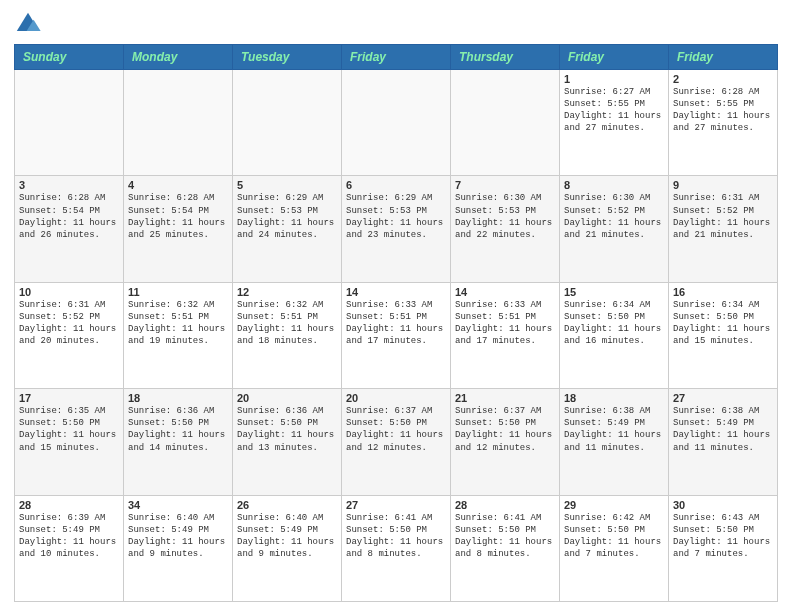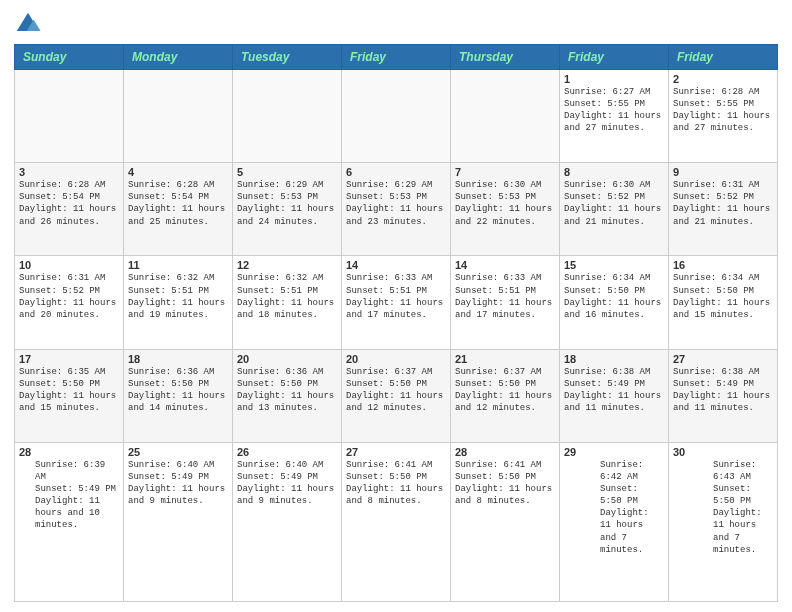--- a/index.html
+++ b/index.html
@@ -273,26 +273,26 @@
           <td>
             <span class="day-num">27</span>
             <div class="day-info" style="white-space: pre-line;">Sunrise: 6:38 AM
 Sunset: 5:49 PM
 Daylight: 11 hours and 11 minutes.</div>
           </td>
         </tr>
         <tr>
           <td>
             <span class="day-num">28</span>
-            <div class="day-info" style="white-space: pre-line; margin-left: 16px;">Sunrise: 6:39 AM
+            <div class="day-info" style="white-space: pre-line;">Sunrise: 6:39 AM
 Sunset: 5:49 PM
 Daylight: 11 hours and 10 minutes.</div>
           </td>
           <td>
-            <span class="day-num">25</span>
+            <span class="day-num">34</span>
             <div class="day-info" style="white-space: pre-line;">Sunrise: 6:40 AM
 Sunset: 5:49 PM
 Daylight: 11 hours and 9 minutes.</div>
           </td>
           <td>
             <span class="day-num">26</span>
             <div class="day-info" style="white-space: pre-line;">Sunrise: 6:40 AM
 Sunset: 5:49 PM
 Daylight: 11 hours and 9 minutes.</div>
           </td>
@@ -303,26 +303,26 @@
 Daylight: 11 hours and 8 minutes.</div>
           </td>
           <td>
             <span class="day-num">28</span>
             <div class="day-info" style="white-space: pre-line;">Sunrise: 6:41 AM
 Sunset: 5:50 PM
 Daylight: 11 hours and 8 minutes.</div>
           </td>
           <td>
             <span class="day-num">29</span>
-            <div class="day-info" style="white-space: pre-line; margin-left: 36px;">Sunrise: 6:42 AM
+            <div class="day-info" style="white-space: pre-line;">Sunrise: 6:42 AM
 Sunset: 5:50 PM
 Daylight: 11 hours and 7 minutes.</div>
           </td>
           <td>
             <span class="day-num">30</span>
-            <div class="day-info" style="white-space: pre-line; margin-left: 40px;">Sunrise: 6:43 AM
+            <div class="day-info" style="white-space: pre-line;">Sunrise: 6:43 AM
 Sunset: 5:50 PM
 Daylight: 11 hours and 7 minutes.</div>
           </td>
         </tr>
       </tbody>
   </table>
 </div>
 
 </body></html>

